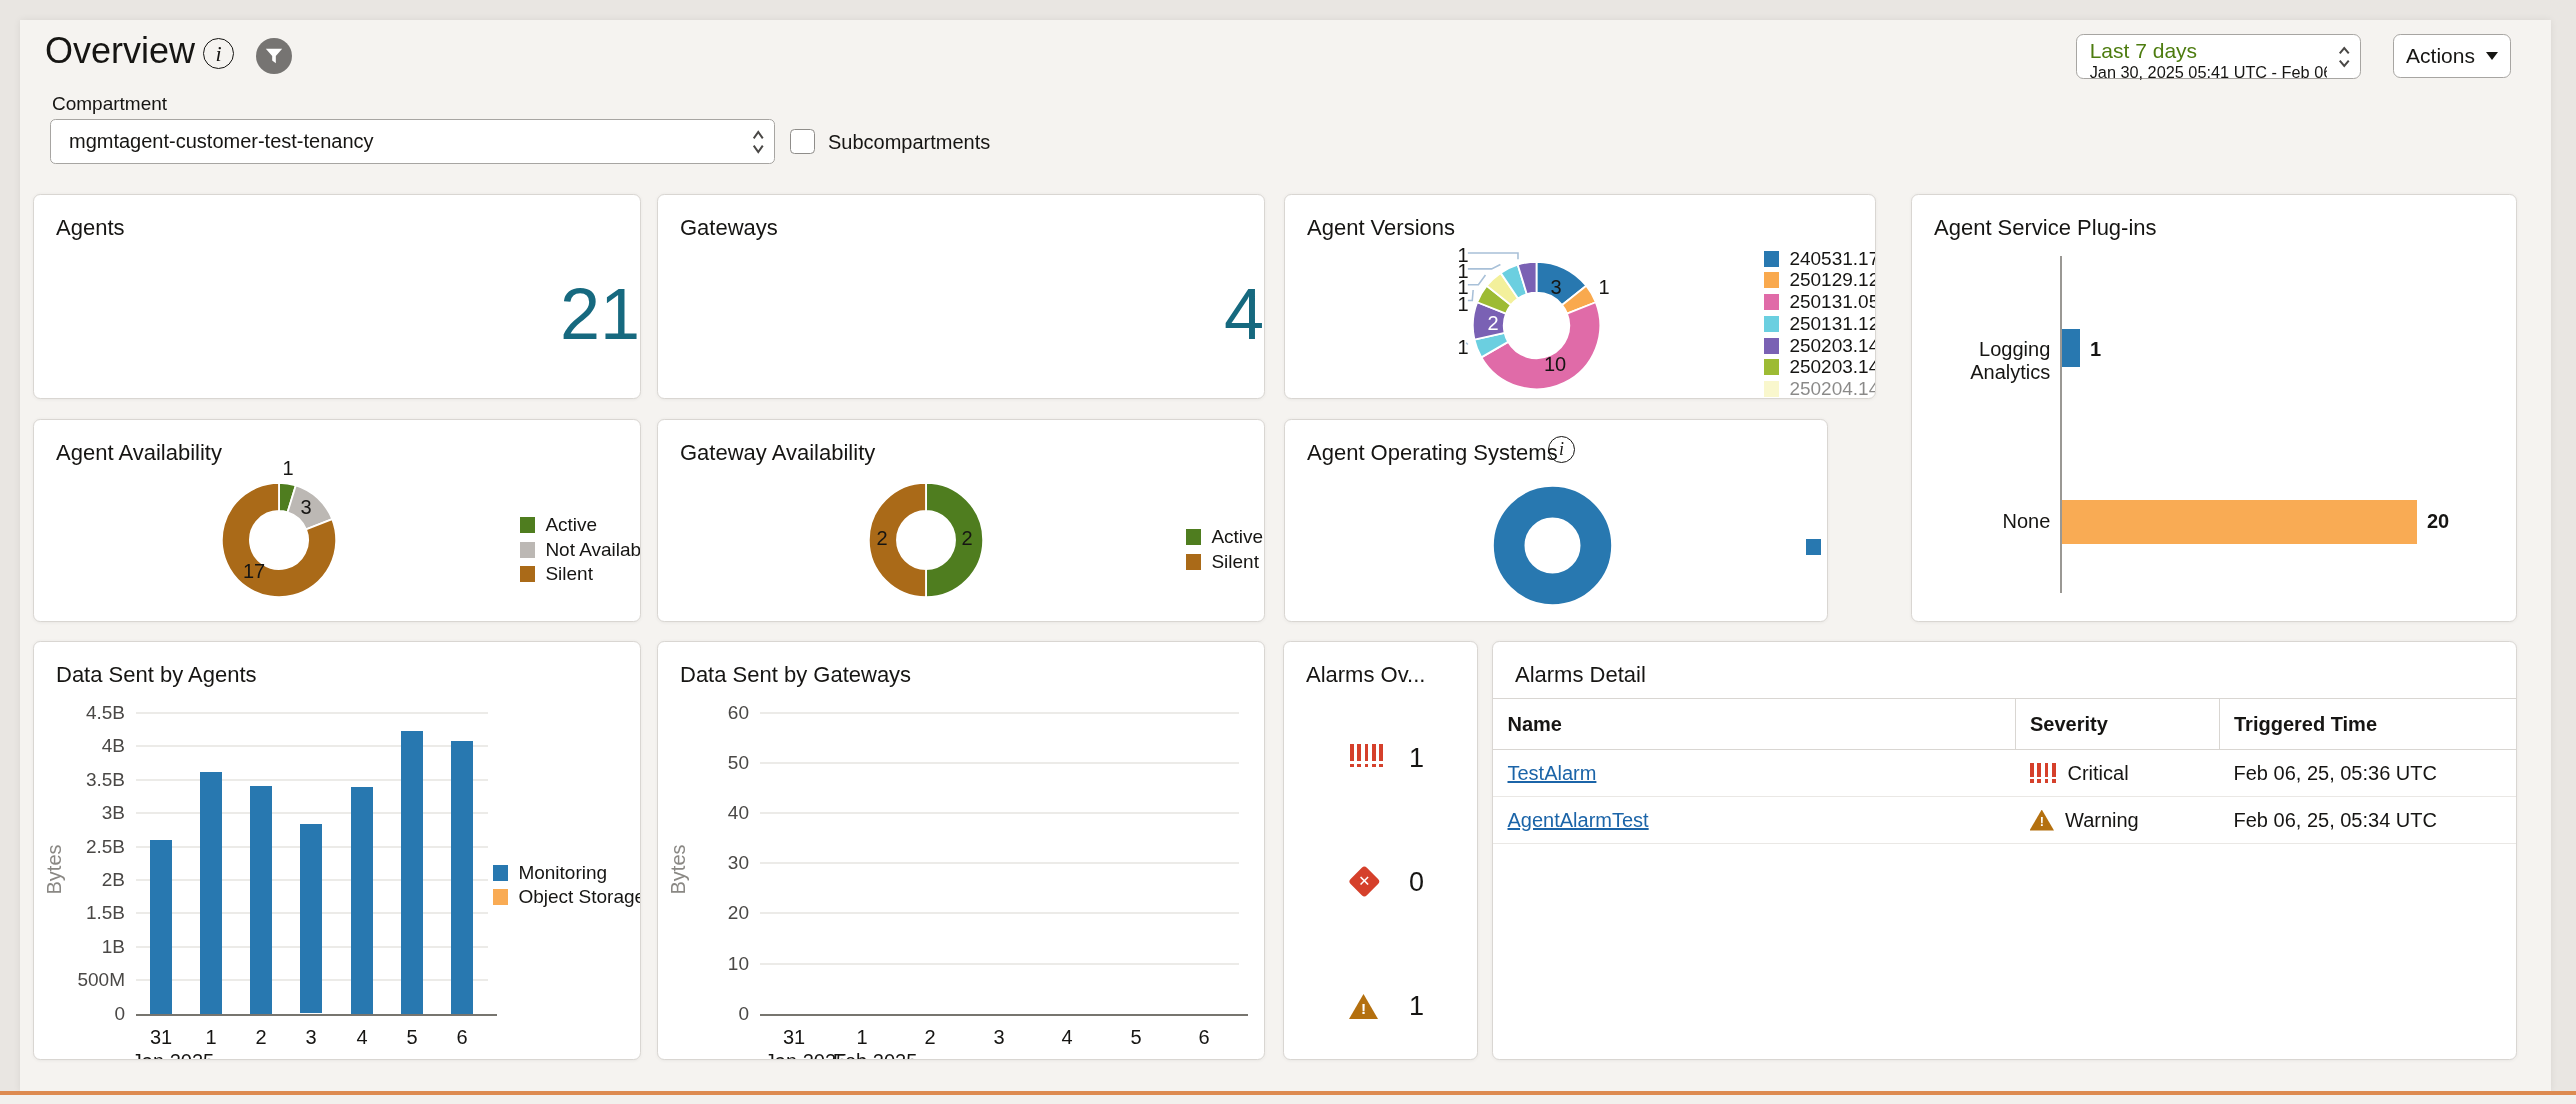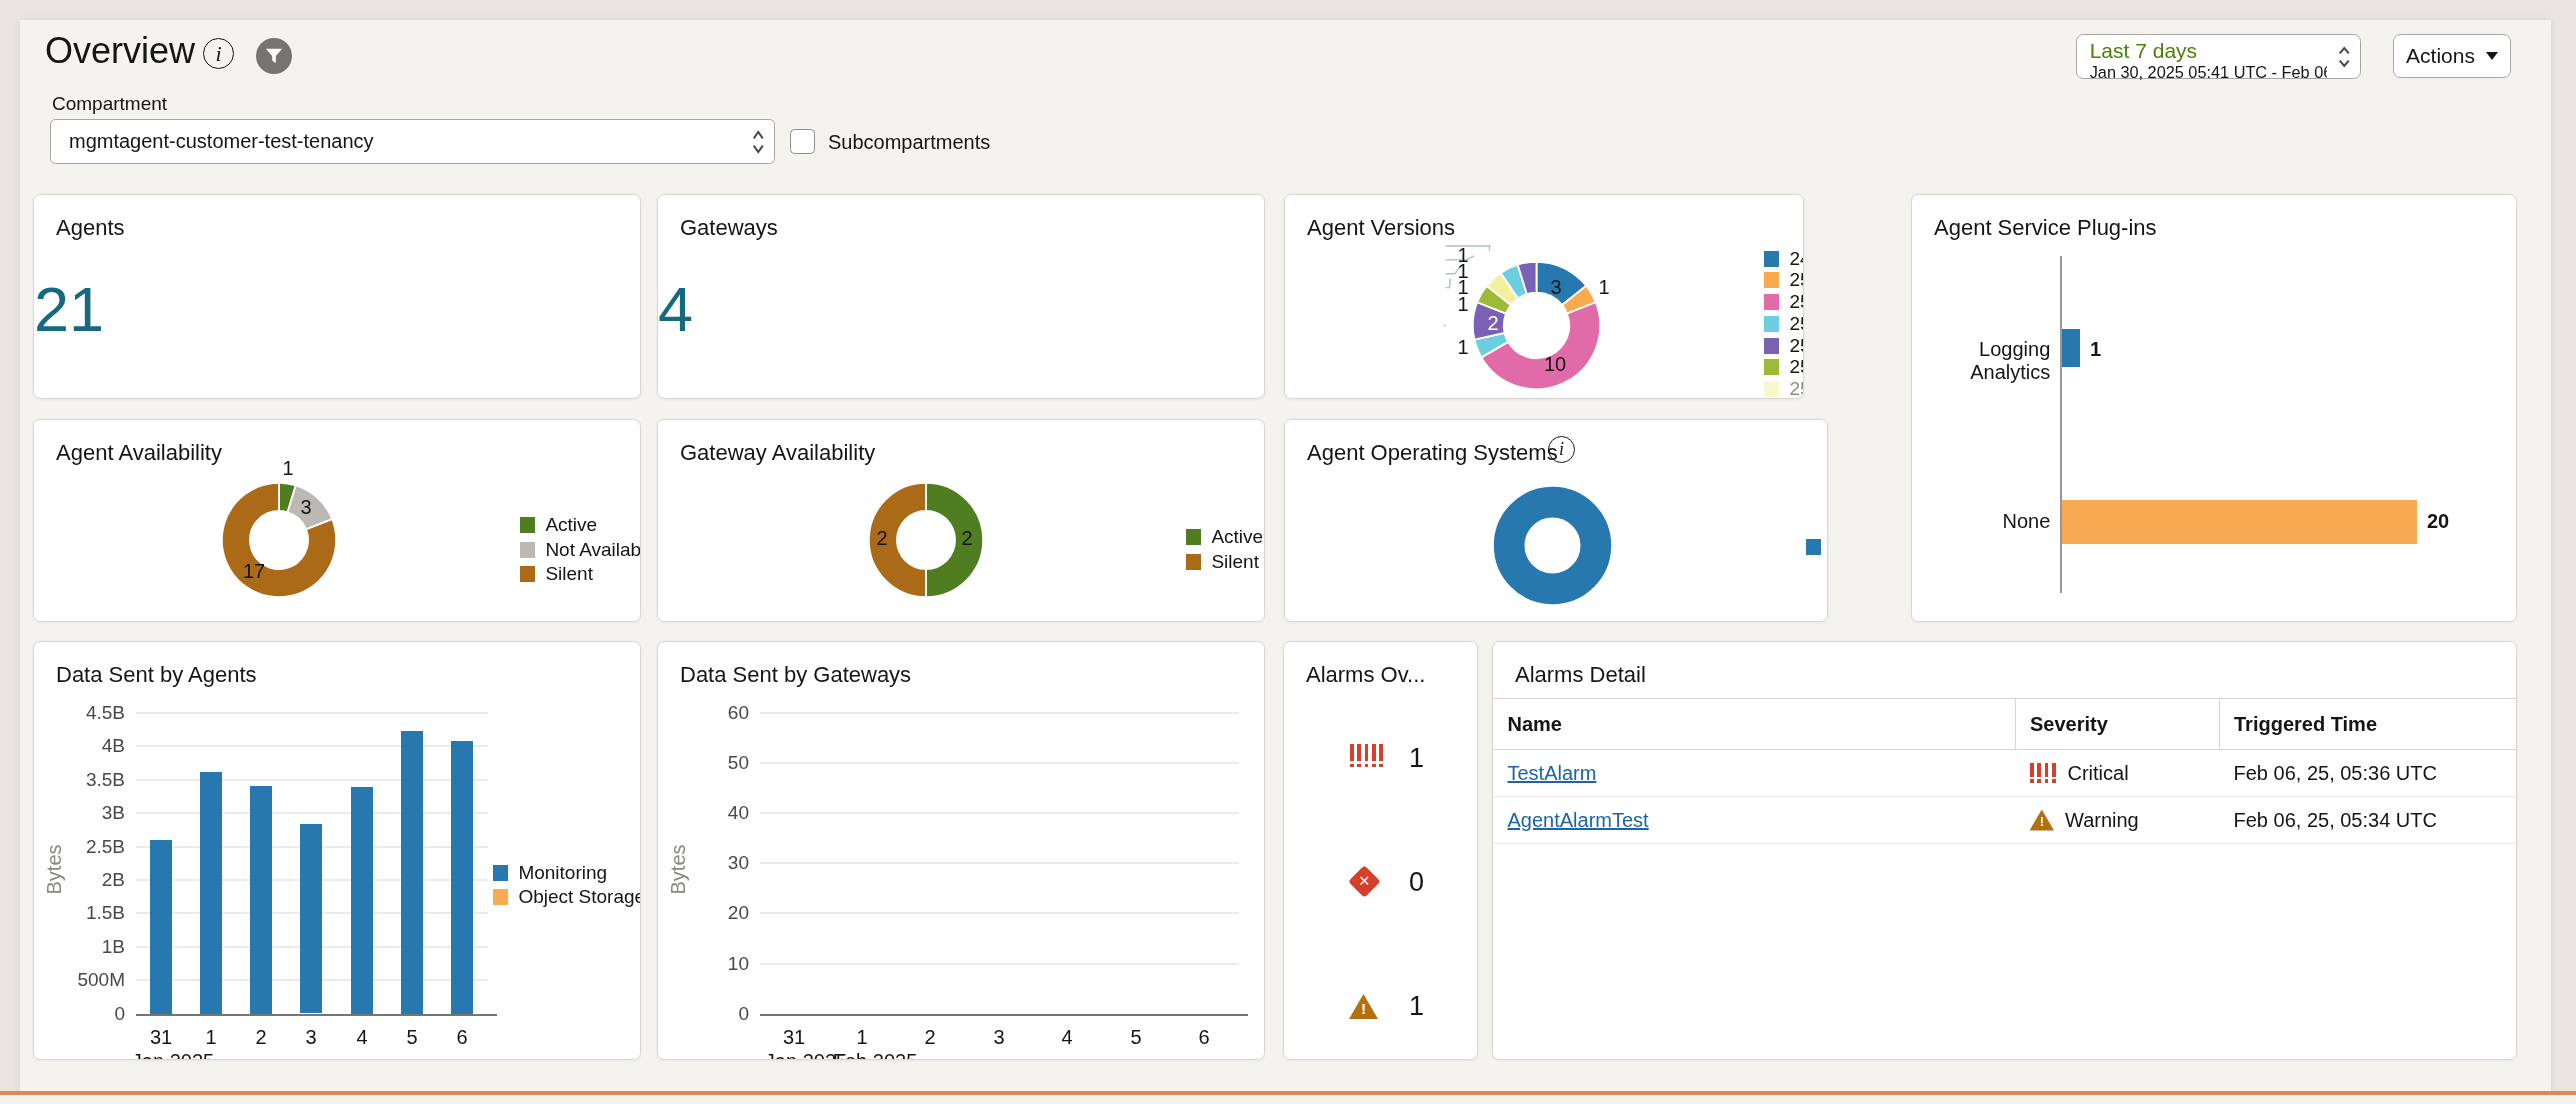--- a/index.html
+++ b/index.html
@@ -8,22 +8,22 @@
   body { position:relative; background:#e9e6e2; }
   #panel { position:absolute; left:20px; top:20px; width:2531px; height:1072px;
     background:#f5f3f0; box-shadow:0 0 7.3px rgba(0,0,0,.07); }
   #bottom-line { position:absolute; left:0; top:1091px; width:2576px; height:3.6px; background:#dd8a50; }
   #bottom-strip { position:absolute; left:0; top:1095px; width:2576px; height:9px; background:#f2f0ed; }
 
   .card { position:absolute; background:#fff; border:0.9px solid #d9d6d2; border-radius:7.3px;
     box-shadow:0 0.9px 3.6px rgba(0,0,0,.05); overflow:hidden; }
   .card-title { position:absolute; left:22px; top:20px; font-size:22px; font-weight:400; color:#161513; white-space:nowrap; }
 
-  .big-num { position:absolute; left:0; right:0; top:80px; text-align:left;
-    font-size:63px; line-height:1.1; color:#16697f; }
+  .big-num { position:absolute; left:0; right:0; top:80px; text-align:right;
+    font-size:72px; line-height:1.1; color:#16697f; }
 
   .leg { position:absolute; display:flex; align-items:center; gap:10px; font-size:19px; color:#161513; white-space:nowrap; }
   .leg .sw { width:15.4px; height:15.4px; flex:0 0 15.4px; }
 
   .dlabel { position:absolute; transform:translate(-50%,-50%); font-size:20px; color:#161513; white-space:nowrap; }
   .dlabel.white { color:#fff; }
 
   .donut { position:absolute; }
   .leader-svg { position:absolute; inset:0; pointer-events:none; }
 
@@ -137,21 +137,21 @@
 <div class="card" style="left:33px;top:194px;width:608px;height:205px;">
   <div class="card-title">Agents</div>
   <div class="big-num">21</div>
 </div>
 
 <div class="card" style="left:657px;top:194px;width:608px;height:205px;">
   <div class="card-title">Gateways</div>
   <div class="big-num">4</div>
 </div>
 
-<div class="card" style="left:1284px;top:194px;width:520px;height:205px;">
+<div class="card" style="left:1284px;top:194px;width:592px;height:205px;">
   <div class="card-title">Agent Versions</div>
   <svg class="leader-svg" viewBox="0 0 671 226">
     <polyline points="208,66 265,66 265,73" fill="none" stroke="#a8c0d8" stroke-width="1.8"></polyline>
     <polyline points="208,84 235,84 245,79" fill="none" stroke="#a8c0d8" stroke-width="1.8"></polyline>
     <polyline points="208,102 220,102 228,91" fill="none" stroke="#a8c0d8" stroke-width="1.8"></polyline>
     <polyline points="208,120 213,120 214,108" fill="none" stroke="#a8c0d8" stroke-width="1.8"></polyline>
     <polyline points="206,168 208,170" fill="none" stroke="#a8c0d8" stroke-width="1.8"></polyline>
   </svg>
   <div class="donut" style="left:186px;top:65px;"><svg width="131" height="131" viewBox="0 0 144 144">
         <path d="M72,2 A70,70 0 0 1 126.72820377276207,28.355713869888646 L100.14593336884907,49.55436713308559 A36,36 0 0 0 72,36 Z" fill="#2878b0" stroke="#fff" stroke-width="2" stroke-linejoin="round"></path>

